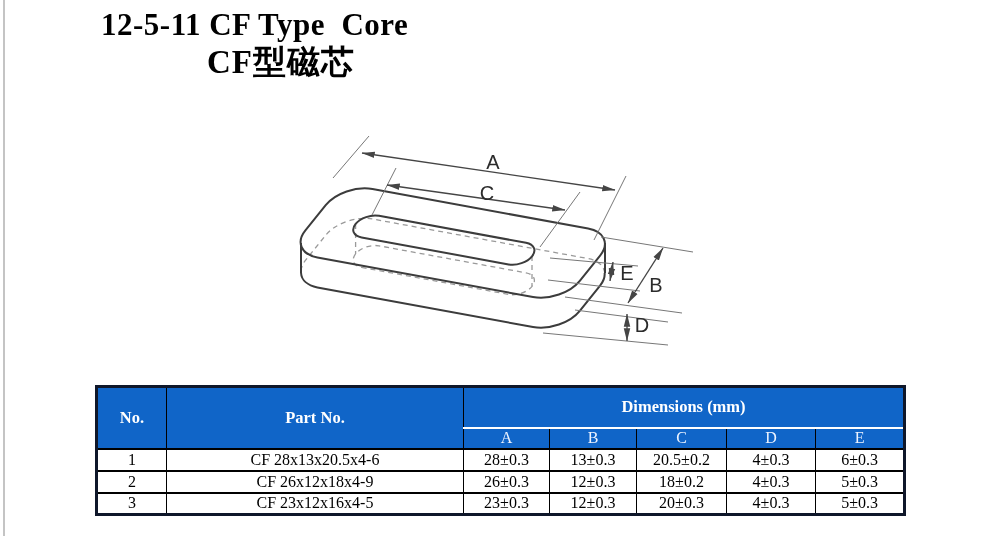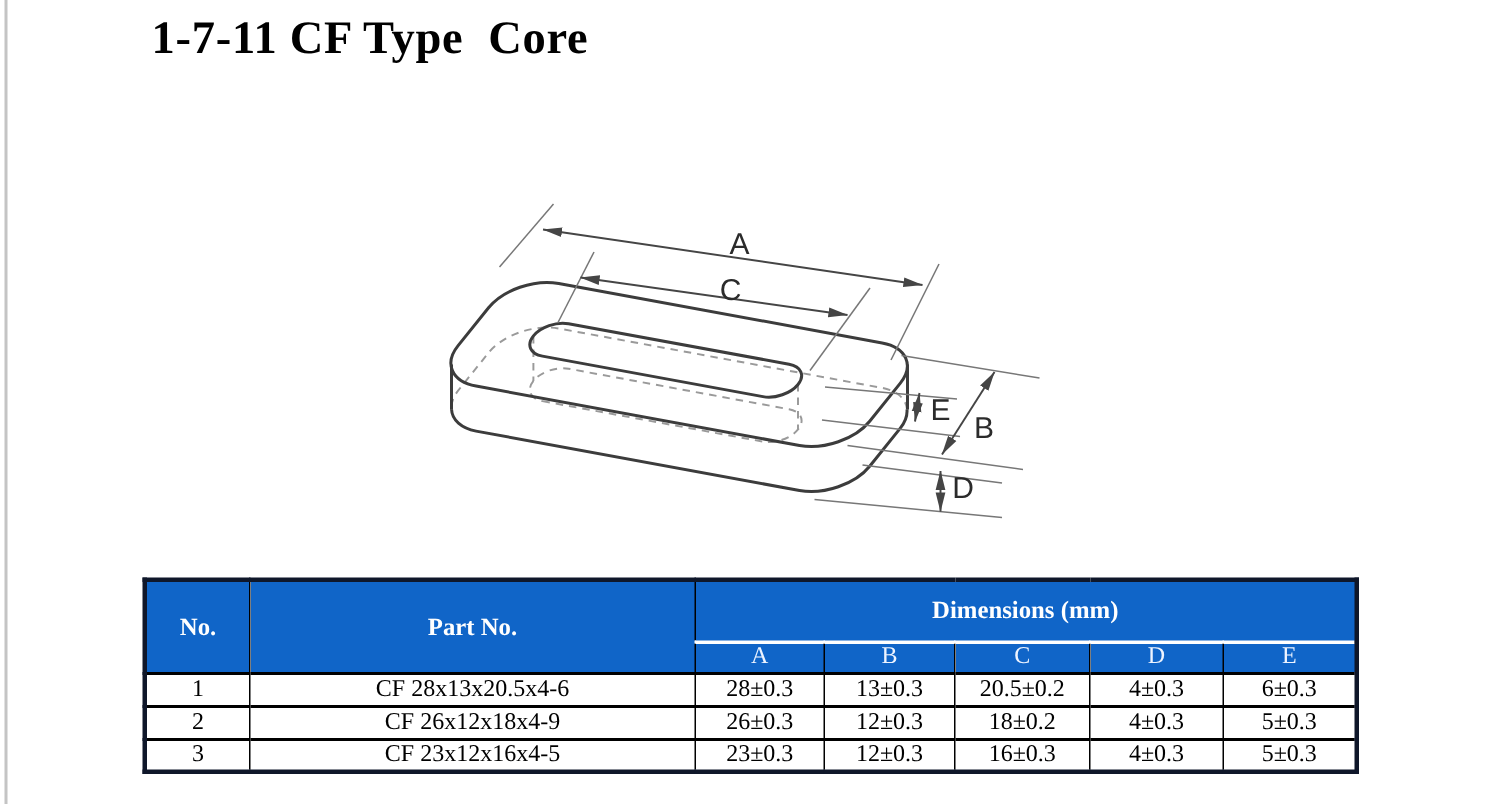--- a/index.html
+++ b/index.html
@@ -31,21 +31,22 @@
   #spec-table .data{font-size:16px;color:#000;background:#fff;border-top-width:2px;border-bottom-width:2px;}
   tr.r-top{height:41px;} tr.r-sub{height:21px;} tr.r-data{height:22px;}
 </style>
 </head>
 <body>
 
 <div id="page">
   <div id="page-edge"></div>
 
   <div id="title-block">
-    <div id="title-en">1-7-11 CF Type  Core</div>
+    <div id="title-en">12-5-11 CF Type  Core</div>
+    <div id="title-zh">CF型磁芯</div>
   </div>
 
   <svg id="diagram" viewBox="0 0 991 536" xmlns="http://www.w3.org/2000/svg">
     <defs>
       <marker id="arwE" viewBox="0 0 10 6" refX="9.8" refY="3" markerWidth="10" markerHeight="6" orient="auto">
         <path d="M10 3 L0 0.5 L0 5.5 Z" fill="#454545"></path>
       </marker>
       <marker id="arwS" viewBox="0 0 10 6" refX="9.8" refY="3" markerWidth="10" markerHeight="6" orient="auto-start-reverse">
         <path d="M10 3 L0 0.5 L0 5.5 Z" fill="#454545"></path>
       </marker>
@@ -138,19 +139,19 @@
         <td class="data">12±0.3</td>
         <td class="data">18±0.2</td>
         <td class="data">4±0.3</td>
         <td class="data">5±0.3</td>
       </tr>
       <tr class="r-data">
         <td class="data">3</td>
         <td class="data">CF 23x12x16x4-5</td>
         <td class="data">23±0.3</td>
         <td class="data">12±0.3</td>
-        <td class="data">16±0.3</td>
+        <td class="data">20±0.3</td>
         <td class="data">4±0.3</td>
         <td class="data">5±0.3</td>
       </tr>
     </tbody>
   </table>
 </div>
 
 </body></html>

